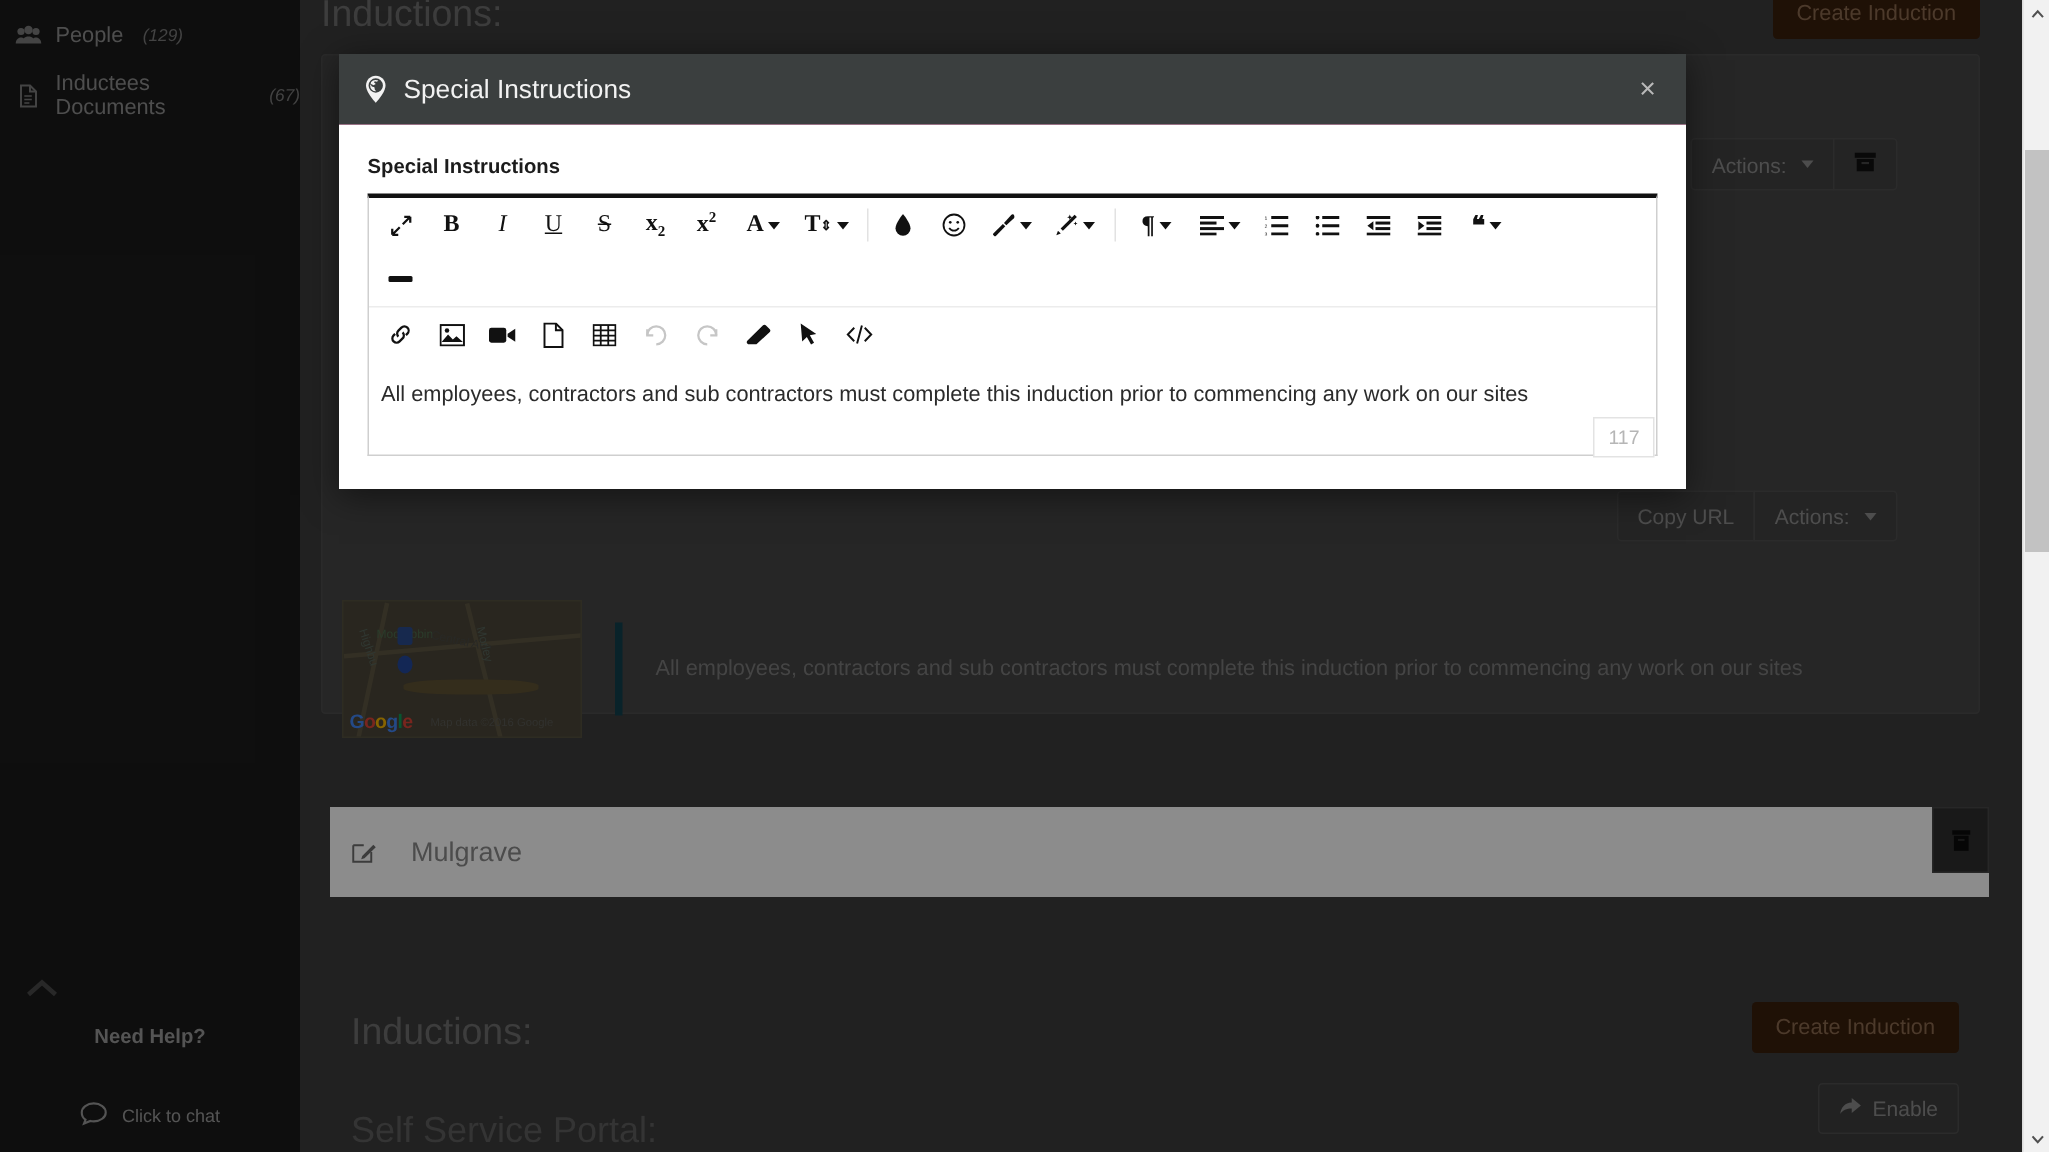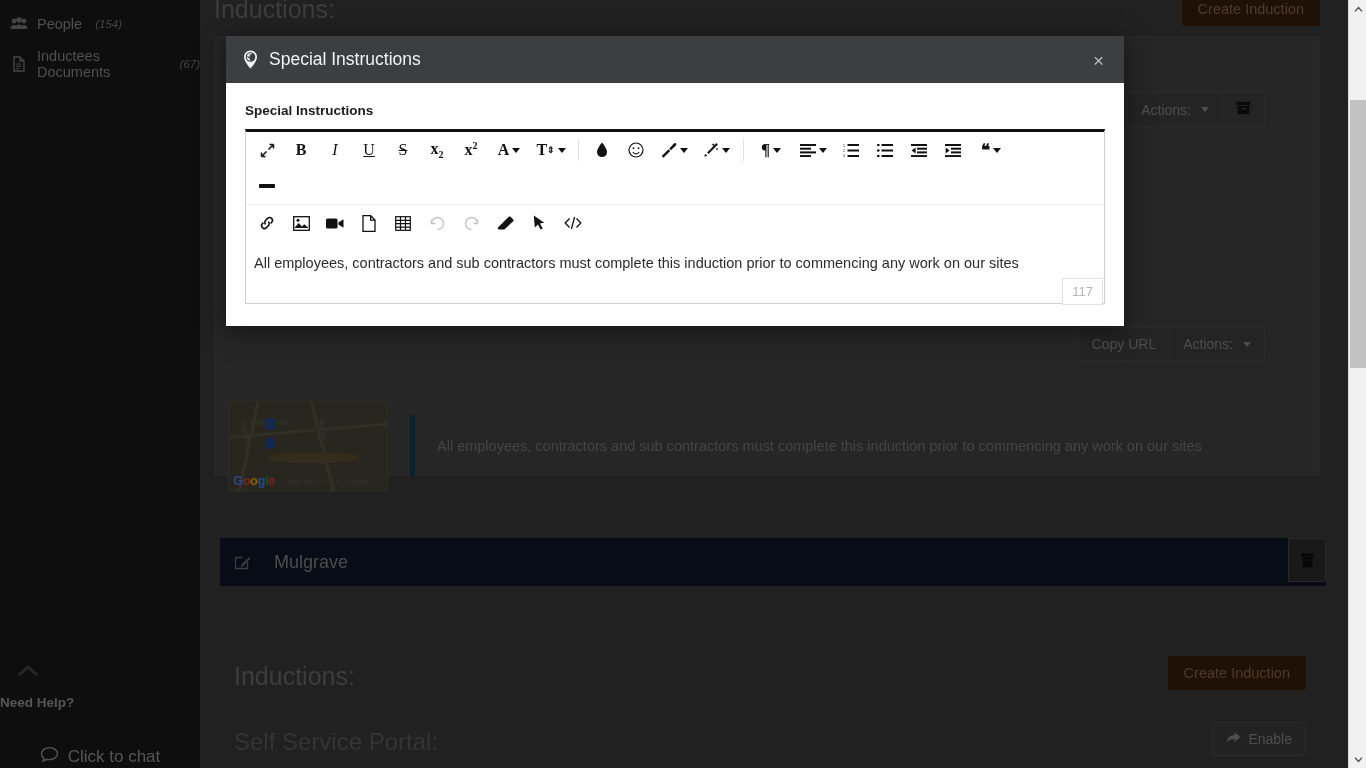--- a/index.html
+++ b/index.html
@@ -31,49 +31,50 @@
   .side-icon {
     width: 18px; height: 18px;
     display: inline-flex; align-items: center; justify-content: center;
     color: #7d7d7d; flex: 0 0 18px;
   }
   .side-icon svg { display:block; }
   .side-count { font-size: 11.5px; font-style: italic; color: #7a7a7a; margin-left: 4px; }
 
   .chat-wrap {
     position: absolute; left: 0; bottom: 0; width: 200px;
-    text-align: left; color: #8d8d8d;
+    text-align: center; color: #8d8d8d;
   }
   .chat-up {
     position: absolute; left: 14px; top: -38px;
     width: 28px; height: 28px; color: #4a4a4a;
     display: flex; align-items: center; justify-content: center;
   }
   .need-help { font-size: 13.5px; font-weight: bold; color: #9a9a9a; margin-bottom: 11px; }
   .click-chat {
-    font-size: 17px; color: #9a9a9a;
+    font-size: 12px; color: #9a9a9a;
     display: flex; align-items: center; justify-content: center; gap: 9px;
+    padding-bottom: 14px;
     margin-top: 36px;
   }
 
   .content {
     position: absolute; left: 200px; top: 0;
     width: 1148px; height: 768px;
     background: #3d3d3d;
     overflow: hidden;
   }
 
   .panel {
     position: absolute;
     left: 20px; width: 1106px;
     background: #3d3d3d;
   }
   .panel-head {
-    background: #0f172a;
-    height: 48px;
+    background: #ffffff;
+    height: 60px;
     display: flex; align-items: center;
     padding: 0 0 0 14px;
     position: relative;
   }
   .panel-head .edit-ico { color: #6d6d6d; width: 20px; height: 20px; display:flex; align-items:center;}
   .panel-title { color: #8a8a8a; font-size: 18px; margin-left: 20px; }
   .panel-head-btn {
     position: absolute; right: 0; top: 0;
     width: 38px; height: 44px;
     background: #2e2e2e; border: 1px solid #474747;
@@ -275,21 +276,21 @@
         <div class="side-item">
           <span class="side-icon">
             <svg width="18" height="16" viewBox="0 0 18 16" fill="currentColor">
                 <circle cx="4" cy="5" r="2.4"></circle>
                 <circle cx="9" cy="4" r="2.8"></circle>
                 <circle cx="14" cy="5" r="2.4"></circle>
                 <path d="M0.5 13c0-2.4 1.6-4 3.5-4s3.5 1.6 3.5 4zM4.5 13c0-2.8 2-4.6 4.5-4.6s4.5 1.8 4.5 4.6zM10.5 13c0-2.4 1.6-4 3.5-4s3.5 1.6 3.5 4z"></path>
               </svg>
           </span>
           <span>People</span>
-          <span class="side-count">(154)</span>
+          <span class="side-count">(129)</span>
         </div>
         <div class="side-item">
           <span class="side-icon">
             <svg width="14" height="16" viewBox="0 0 14 16" fill="none" stroke="currentColor" stroke-width="1.3">
                 <path d="M2 1h6l4 4v10H2z"></path>
                 <path d="M8 1v4h4"></path>
                 <path d="M4.2 8h5M4.2 10.3h5M4.2 12.6h3.4" stroke-width="1"></path>
               </svg>
           </span>
           <span>Inductees Documents</span>
@@ -391,21 +392,21 @@
                 <rect x="4.3" y="6.3" width="4.4" height="1.3" fill="#2e2e2e"></rect>
               </svg>
           </span>
         </div>
 
         <div style="position:relative;height:230px;">
           <div style="position:absolute;left:14px;top:76px;" class="sec-title">Inductions:</div>
           <button class="btn-create" style="position:absolute;right:20px;top:70px;">Create Induction</button>
 
           <div style="position:absolute;left:14px;top:142px;font-size:24px;color:#5f5f5f;font-weight:300;">Self Service Portal:</div>
-          <button class="btn-ghost" style="position:absolute;right:20px;top:136px;background:#3f3f3f;">
+          <button class="btn-ghost" style="position:absolute;right:20px;top:124px;background:#3f3f3f;">
             <span>
               <svg width="15" height="13" viewBox="0 0 15 13" fill="currentColor">
                   <path d="M8.5 1v3C3.8 4.3 1.4 7.2 0.8 11.6c1.8-2.6 4.2-3.6 7.7-3.6v3L14.6 6z"></path>
                 </svg>
             </span>
             <span>Enable</span>
           </button>
 
         </div>
       </div>

